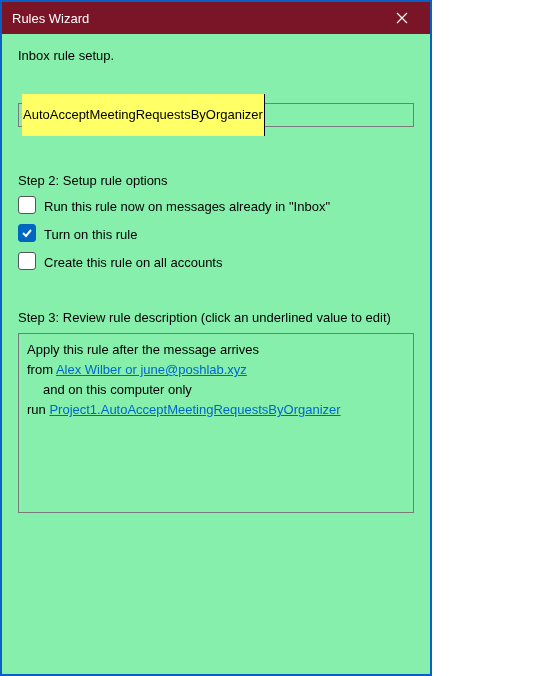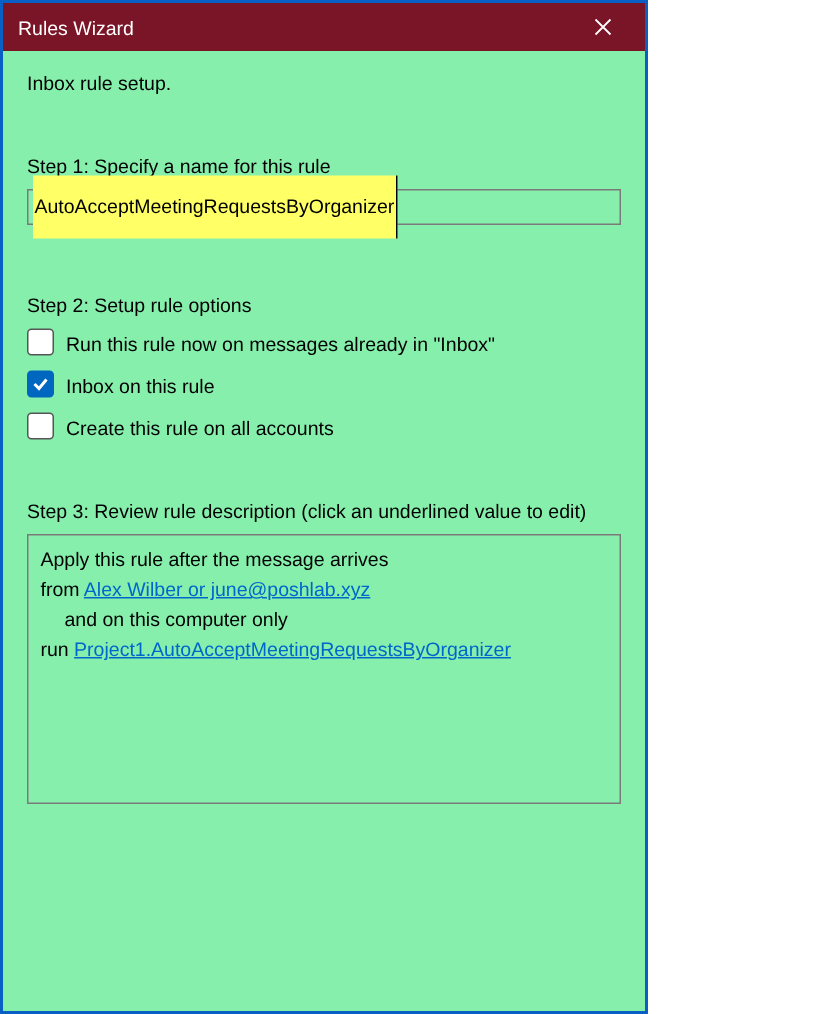--- a/index.html
+++ b/index.html
@@ -149,40 +149,39 @@
       <svg width="12" height="12" viewBox="0 0 12 12" fill="none" stroke-width="1.2">
           <path d="M1 1 L11 11 M11 1 L1 11"></path>
         </svg>
     </div>
   </div>
 
   <div class="body">
 
     <div class="instr">Inbox rule setup.</div>
 
-    <div class="step-label">Step 1: Specify a name for this rule</div>
     <div class="name-input-wrap">
       <span class="name-input">AutoAcceptMeetingRequestsByOrganizer</span>
     </div>
 
     <div class="step2-block">
       <div class="step-label">Step 2: Setup rule options</div>
 
       <div class="chk-row">
         <div class="chk"></div>
         <span class="chk-label">Run this rule now on messages already in "Inbox"</span>
       </div>
 
       <div class="chk-row">
         <div class="chk checked">
           <svg width="12" height="12" viewBox="0 0 12 12" fill="none" stroke-width="2">
               <path d="M2 6 L5 9 L10 3"></path>
             </svg>
         </div>
-        <span class="chk-label">Inbox on this rule</span>
+        <span class="chk-label">Turn on this rule</span>
       </div>
 
       <div class="chk-row">
         <div class="chk"></div>
         <span class="chk-label">Create this rule on all accounts</span>
       </div>
     </div>
 
     <div class="step-label">Step 3: Review rule description (click an underlined value to edit)</div>
     <div class="desc-box">

